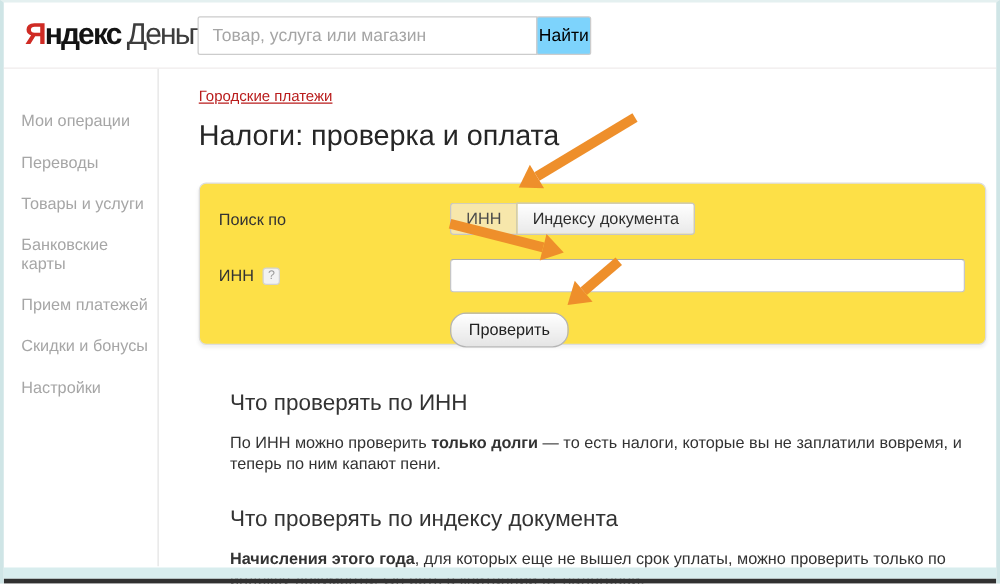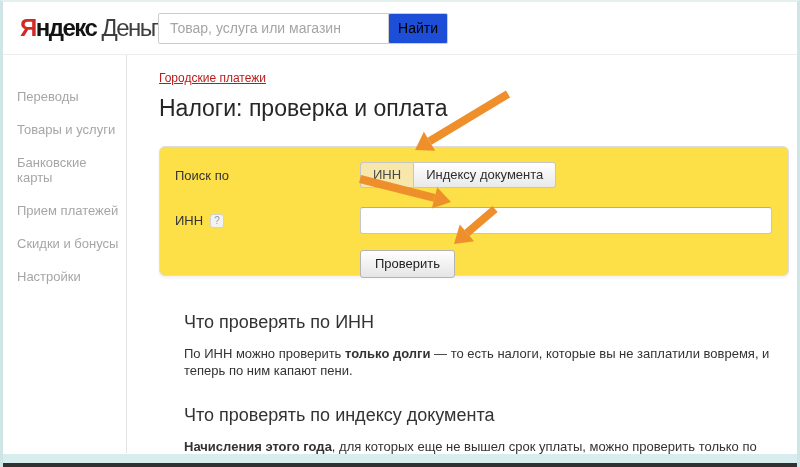--- a/index.html
+++ b/index.html
@@ -8,24 +8,24 @@
     position:relative; width:800px; height:467px; background:#fff; overflow:hidden;
     border-left:3px solid #cfe5e6; border-right:3px solid #cfe5e6; border-top:2px solid #e4f0f0;
   }
   
   .header { height:53px; border-bottom:1px solid #efecec; display:flex; align-items:center; }
   .logo { margin-left:17px; width:132px; font-size:24px; letter-spacing:-1.5px; white-space:nowrap; cursor:pointer; flex:none; }
   .logo .ya { color:#cf2b24; font-weight:bold; }
   .logo .yandex-rest { color:#141414; font-weight:bold; }
   .logo .money { color:#3d3d3d; font-weight:normal; margin-left:5px; }
   .search { display:flex; margin-left:6px; height:31px; align-items:stretch; }
-  .search input { width:231px; border:1px solid #ccc; padding:0 11px; font-size:14px; color:#333;
+  .search input { width:272px; border:1px solid #ccc; padding:0 11px; font-size:14px; color:#333;
     border-radius:2px 0 0 2px; outline:none; background:#fff; }
   .search input::placeholder { color:#a5a5a5; }
-  .search button { width:60px; margin-left:-1px; background:#1d4ed8; border:1px solid #ccc; font-size:14px;
+  .search button { width:44px; margin-left:-1px; background:#7dd3fc; border:1px solid #ccc; font-size:14px;
     color:#000; border-radius:2px; cursor:pointer; font-family:inherit; }
   
   .body-row { display:flex; height:398px; }
   .sidebar { width:124px; border-right:1px solid #e3e3e3; padding-top:25px; flex:none; }
   .sidebar-item { font-size:13px; color:#a6a6a6; padding:9px 6px 9px 14px; cursor:pointer; }
   .main { flex:1; padding:13px 4px 0 32px; }
   .breadcrumb { display:inline-block; font-size:12px; color:#b91c1c; text-decoration:underline; cursor:pointer; }
   .page-title { margin-top:9px; font-size:23px; font-weight:normal; color:#262626; }
   
   .panel { margin-top:24px; width:630px; height:130px; background:#fde047; border:1px solid #ddd;
@@ -36,21 +36,21 @@
   .toggle-btn { font-size:13px; padding:4px 12px; border:1px solid #c6c6c6; cursor:pointer; line-height:16px; }
   .toggle-btn.selected { background:#f7e7ab; border-radius:3px 0 0 3px; color:#4a4a4a; border-right:none; }
   .toggle-btn.other { background:linear-gradient(#fff,#e9e9e9); border-radius:0 3px 3px 0; color:#2e2e2e; }
   .row-inn { margin-top:19px; }
   .help-icon { display:inline-block; width:14px; height:14px; margin-left:7px; border:1px solid #d2d2d2;
     border-radius:3px; background:#f2f2f2; color:#9a9a9a; font-size:10px; line-height:12px; text-align:center; cursor:pointer; }
   .inn-input { width:412px; height:27px; border:1px solid #c6c6c6; border-top-color:#adadad; border-radius:3px;
     font-size:13px; padding:0 8px; color:#333; outline:none; }
   .row-submit { margin-top:16px; }
   .submit-btn { font-size:13px; color:#222; padding:5px 14px; background:linear-gradient(#fff,#e5e5e5);
-    border:1px solid #b4b4b4; border-radius:3px; cursor:pointer; font-family:inherit; line-height:16px; }
+    border:1px solid #b4b4b4; border-radius:13px; cursor:pointer; font-family:inherit; line-height:16px; }
   
   .sections { margin-top:36px; margin-left:25px; width:598px; }
   .section-heading { font-size:18px; font-weight:normal; color:#333; }
   .section-body { margin-top:12px; font-size:13px; color:#333; line-height:17px; }
   .section + .section { margin-top:26px; }
   
   #arrow-layer { position:absolute; left:0; top:0; width:800px; height:467px; pointer-events:none; z-index:40; }
   .strip-teal { position:absolute; left:0; right:0; bottom:4px; height:9px; background:#d8edee; z-index:30; }
   .strip-dark { position:absolute; left:0; right:0; bottom:0; height:4px; background:#313131; z-index:31; }
 </style>
@@ -65,20 +65,21 @@
     </div>
     <div class="search">
       <input type="text" placeholder="Товар, услуга или магазин" style="">
       <button>Найти</button>
     </div>
   </div>
 
   <div class="body-row">
 
     <div class="sidebar">
+      <div class="sidebar-item">Мои операции</div>
       <div class="sidebar-item">Переводы</div>
       <div class="sidebar-item">Товары и услуги</div>
       <div class="sidebar-item">Банковские карты</div>
       <div class="sidebar-item">Прием платежей</div>
       <div class="sidebar-item">Скидки и бонусы</div>
       <div class="sidebar-item">Настройки</div>
     </div>
 
     <div class="main">
       <a class="breadcrumb">Городские платежи</a>

